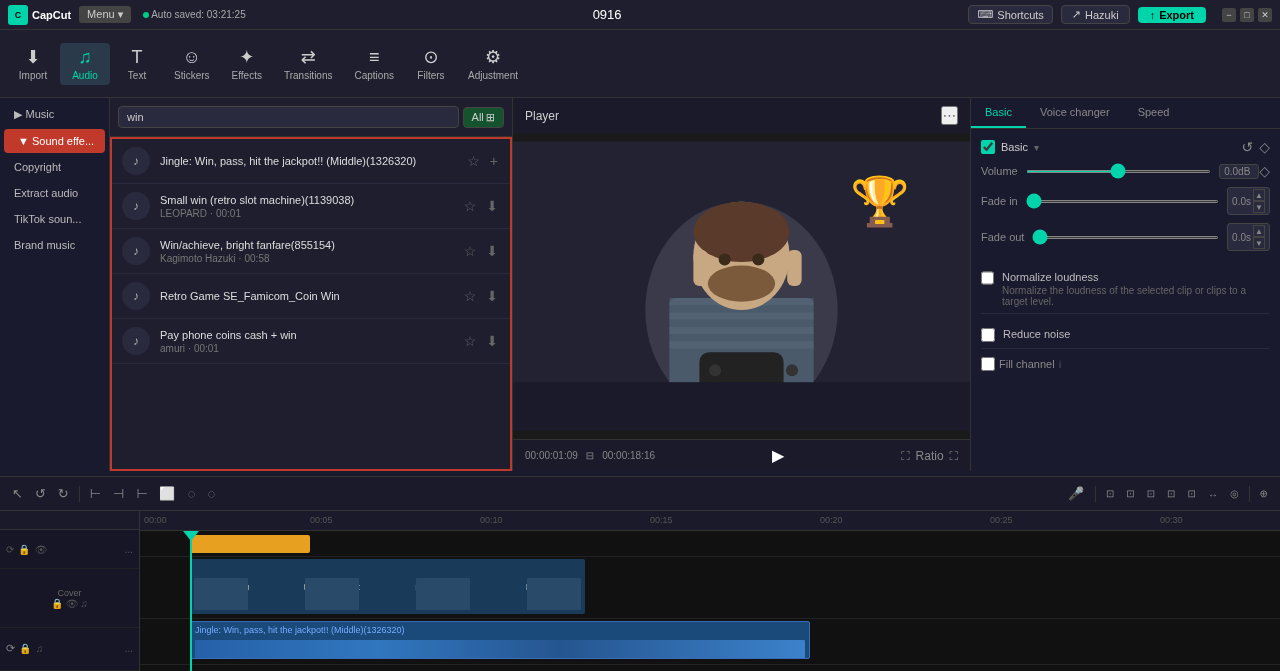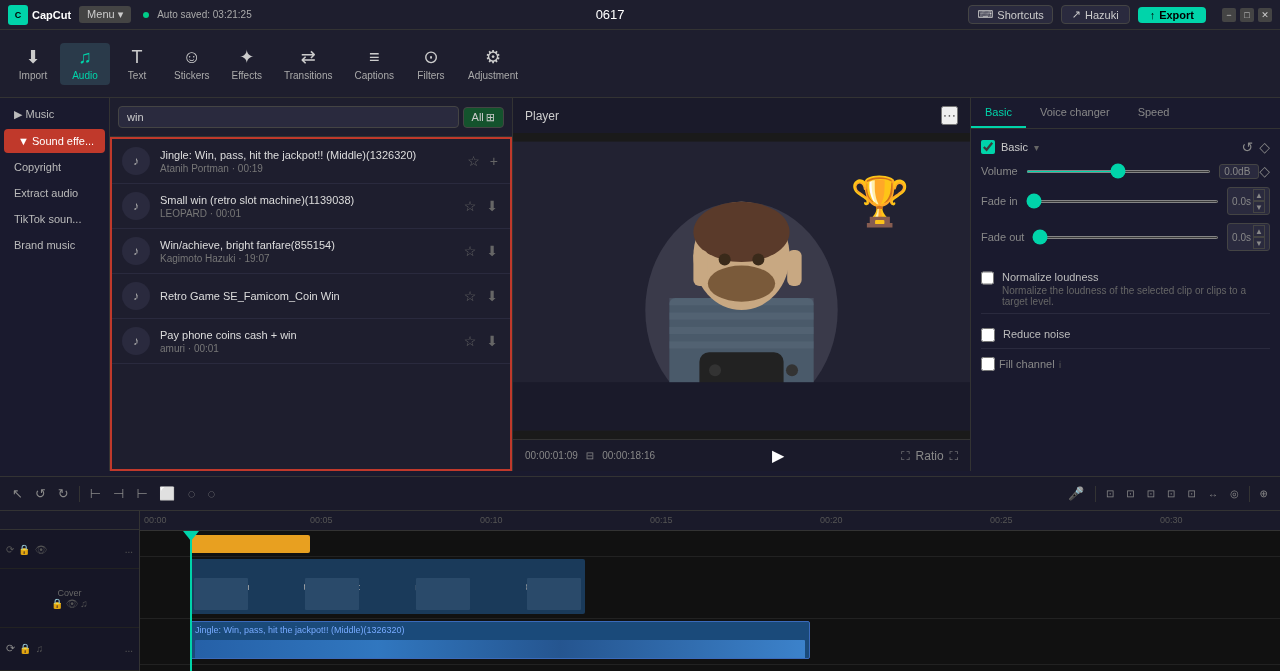--- a/index.html
+++ b/index.html
@@ -3,21 +3,21 @@
   <meta charset="utf-8">
   <style>
     * { box-sizing: border-box; margin: 0; padding: 0; }
     body { font-family: 'Segoe UI', Arial, sans-serif; background: #1a1a2e; color: #ccc; font-size: 12px; overflow: hidden; width: 1280px; height: 671px; }
 
     
     #topbar { display: flex; align-items: center; background: #1e1e2e; height: 30px; padding: 0 8px; border-bottom: 1px solid #333; }
     #topbar .logo { display: flex; align-items: center; gap: 4px; font-size: 11px; font-weight: bold; color: #fff; margin-right: 8px; }
     #topbar .logo-icon { width: 20px; height: 20px; background: #00d4aa; border-radius: 3px; display: flex; align-items: center; justify-content: center; font-size: 9px; color: #000; font-weight: bold; }
     #topbar .menu-btn { background: #444; border: none; color: #ccc; padding: 2px 8px; border-radius: 3px; font-size: 11px; cursor: pointer; margin-right: 12px; }
-    #topbar .autosave { font-size: 10px; color: #aaa; display: flex; align-items: center; gap: 8px; }
+    #topbar .autosave { font-size: 10px; color: #aaa; display: flex; align-items: center; gap: 2px; }
     #topbar .autosave-dot { width: 6px; height: 6px; background: #00cc88; border-radius: 50%; }
     #topbar .title { flex: 1; text-align: center; font-size: 13px; color: #fff; font-weight: 500; }
     #topbar .top-right { display: flex; align-items: center; gap: 8px; }
     #topbar .shortcuts-btn { display: flex; align-items: center; gap: 4px; font-size: 11px; color: #ccc; background: #2a2a3e; border: 1px solid #444; border-radius: 4px; padding: 2px 8px; cursor: pointer; }
     #topbar .share-btn { display: flex; align-items: center; gap: 4px; font-size: 11px; color: #ccc; background: #2a2a3e; border: 1px solid #444; border-radius: 4px; padding: 2px 10px; cursor: pointer; }
     #topbar .export-btn { display: flex; align-items: center; gap: 4px; font-size: 11px; color: #000; background: #00d4aa; border: none; border-radius: 4px; padding: 2px 12px; cursor: pointer; font-weight: bold; }
     #topbar .win-btns { display: flex; gap: 4px; margin-left: 8px; }
     #topbar .win-btn { width: 14px; height: 14px; border-radius: 2px; background: #444; border: none; cursor: pointer; font-size: 9px; color: #ccc; display: flex; align-items: center; justify-content: center; }
 
     
@@ -120,21 +120,21 @@
 <div id="topbar">
   <div class="logo">
     <div class="logo-icon">C</div>
     <span>CapCut</span>
   </div>
   <button class="menu-btn">Menu ▾</button>
   <div class="autosave">
     <div class="autosave-dot"></div>
     <span>Auto saved: 03:21:25</span>
   </div>
-  <div class="title">0617</div>
+  <div class="title">0916</div>
   <div class="top-right">
     <button class="shortcuts-btn">
       <span>⌨</span>
       <span>Shortcuts</span>
     </button>
     <button class="share-btn">
       <span>↗</span>
       <span>Hazuki</span>
     </button>
     <button class="export-btn">
@@ -217,21 +217,20 @@
       <button class="audio-filter-btn">
         <span>All</span>
         <span>⊞</span>
       </button>
     </div>
     <div class="audio-list">
       <div class="audio-item">
         <div class="music-icon">♪</div>
         <div class="audio-item-info">
           <div class="audio-item-title">Jingle: Win, pass, hit the jackpot!! (Middle)(1326320)</div>
-          <div class="audio-item-sub"><span>Atanih Portman</span> · <span>00:19</span></div>
         </div>
         <div class="audio-item-actions">
           <button class="audio-action-btn">☆</button>
           <button class="audio-action-btn">+</button>
         </div>
       </div>
       <div class="audio-item">
         <div class="music-icon">♪</div>
         <div class="audio-item-info">
           <div class="audio-item-title">Small win (retro slot machine)(1139038)</div>
@@ -239,21 +238,21 @@
         </div>
         <div class="audio-item-actions">
           <button class="audio-action-btn">☆</button>
           <button class="audio-action-btn">⬇</button>
         </div>
       </div>
       <div class="audio-item">
         <div class="music-icon">♪</div>
         <div class="audio-item-info">
           <div class="audio-item-title">Win/achieve, bright fanfare(855154)</div>
-          <div class="audio-item-sub"><span>Kagimoto Hazuki</span> · <span>19:07</span></div>
+          <div class="audio-item-sub"><span>Kagimoto Hazuki</span> · <span>00:58</span></div>
         </div>
         <div class="audio-item-actions">
           <button class="audio-action-btn">☆</button>
           <button class="audio-action-btn">⬇</button>
         </div>
       </div>
       <div class="audio-item">
         <div class="music-icon">♪</div>
         <div class="audio-item-info">
           <div class="audio-item-title">Retro Game SE_Famicom_Coin Win</div>

